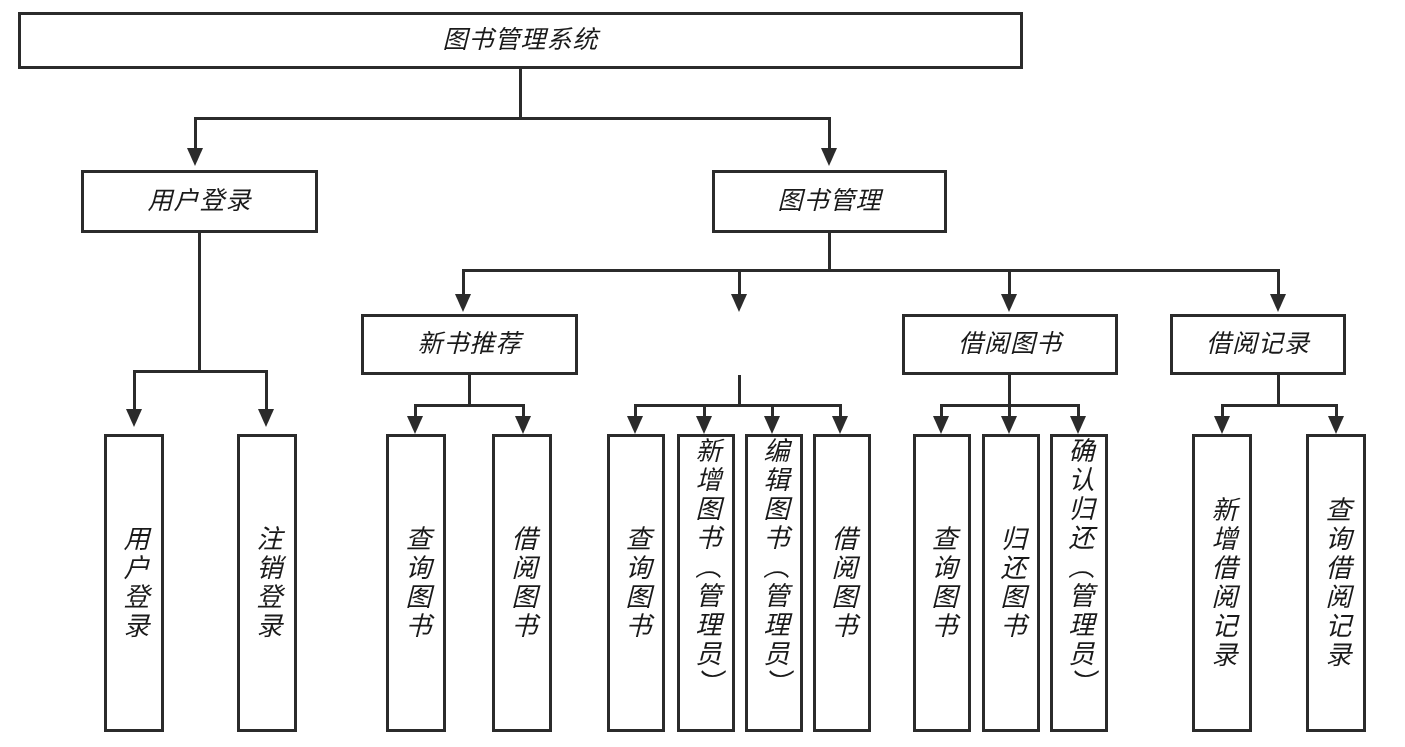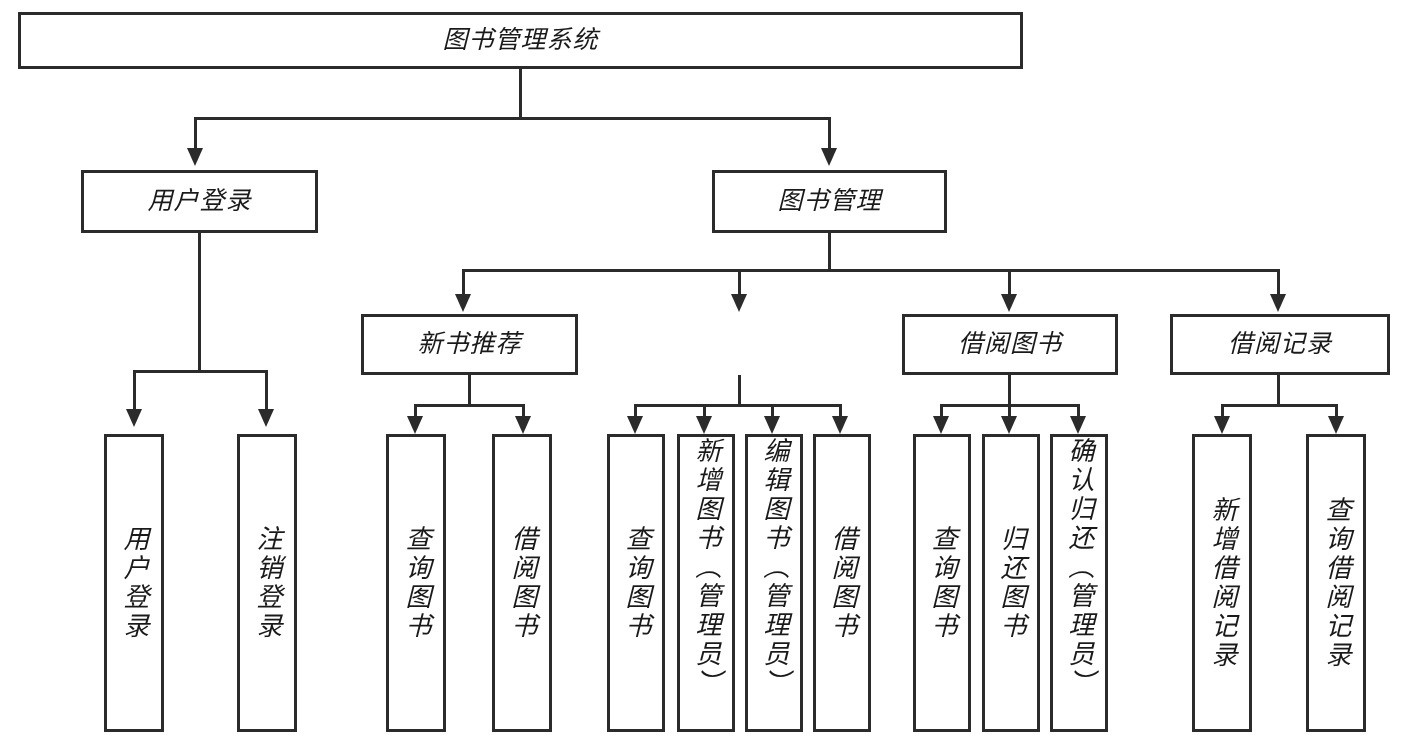--- a/index.html
+++ b/index.html
@@ -131,21 +131,21 @@
   <div class="arrow" style="left:1001px; top:294px;"></div>
   <div class="seg v" style="left:1277px; top:269px; width:3px; height:27px;"></div>
   <div class="arrow" style="left:1270px; top:294px;"></div>
 
   <div class="node" style="left:361px; top:314px; width:217px; height:61px;">
     <span class="node-label">新书推荐</span>
   </div>
   <div class="node" style="left:902px; top:314px; width:216px; height:61px;">
     <span class="node-label">借阅图书</span>
   </div>
-  <div class="node" style="left:1170px; top:314px; width:220px; height:61px;">
+  <div class="node" style="left:1170px; top:314px; width:176px; height:61px;">
     <span class="node-label">借阅记录</span>
   </div>
 
   <div class="seg v" style="left:468px; top:375px; width:3px; height:31px;"></div>
   <div class="seg h" style="left:414px; top:404px; width:111px; height:3px;"></div>
   <div class="seg v" style="left:414px; top:404px; width:3px; height:18px;"></div>
   <div class="arrow" style="left:407px; top:416px;"></div>
   <div class="seg v" style="left:522px; top:404px; width:3px; height:18px;"></div>
   <div class="arrow" style="left:515px; top:416px;"></div>
 

